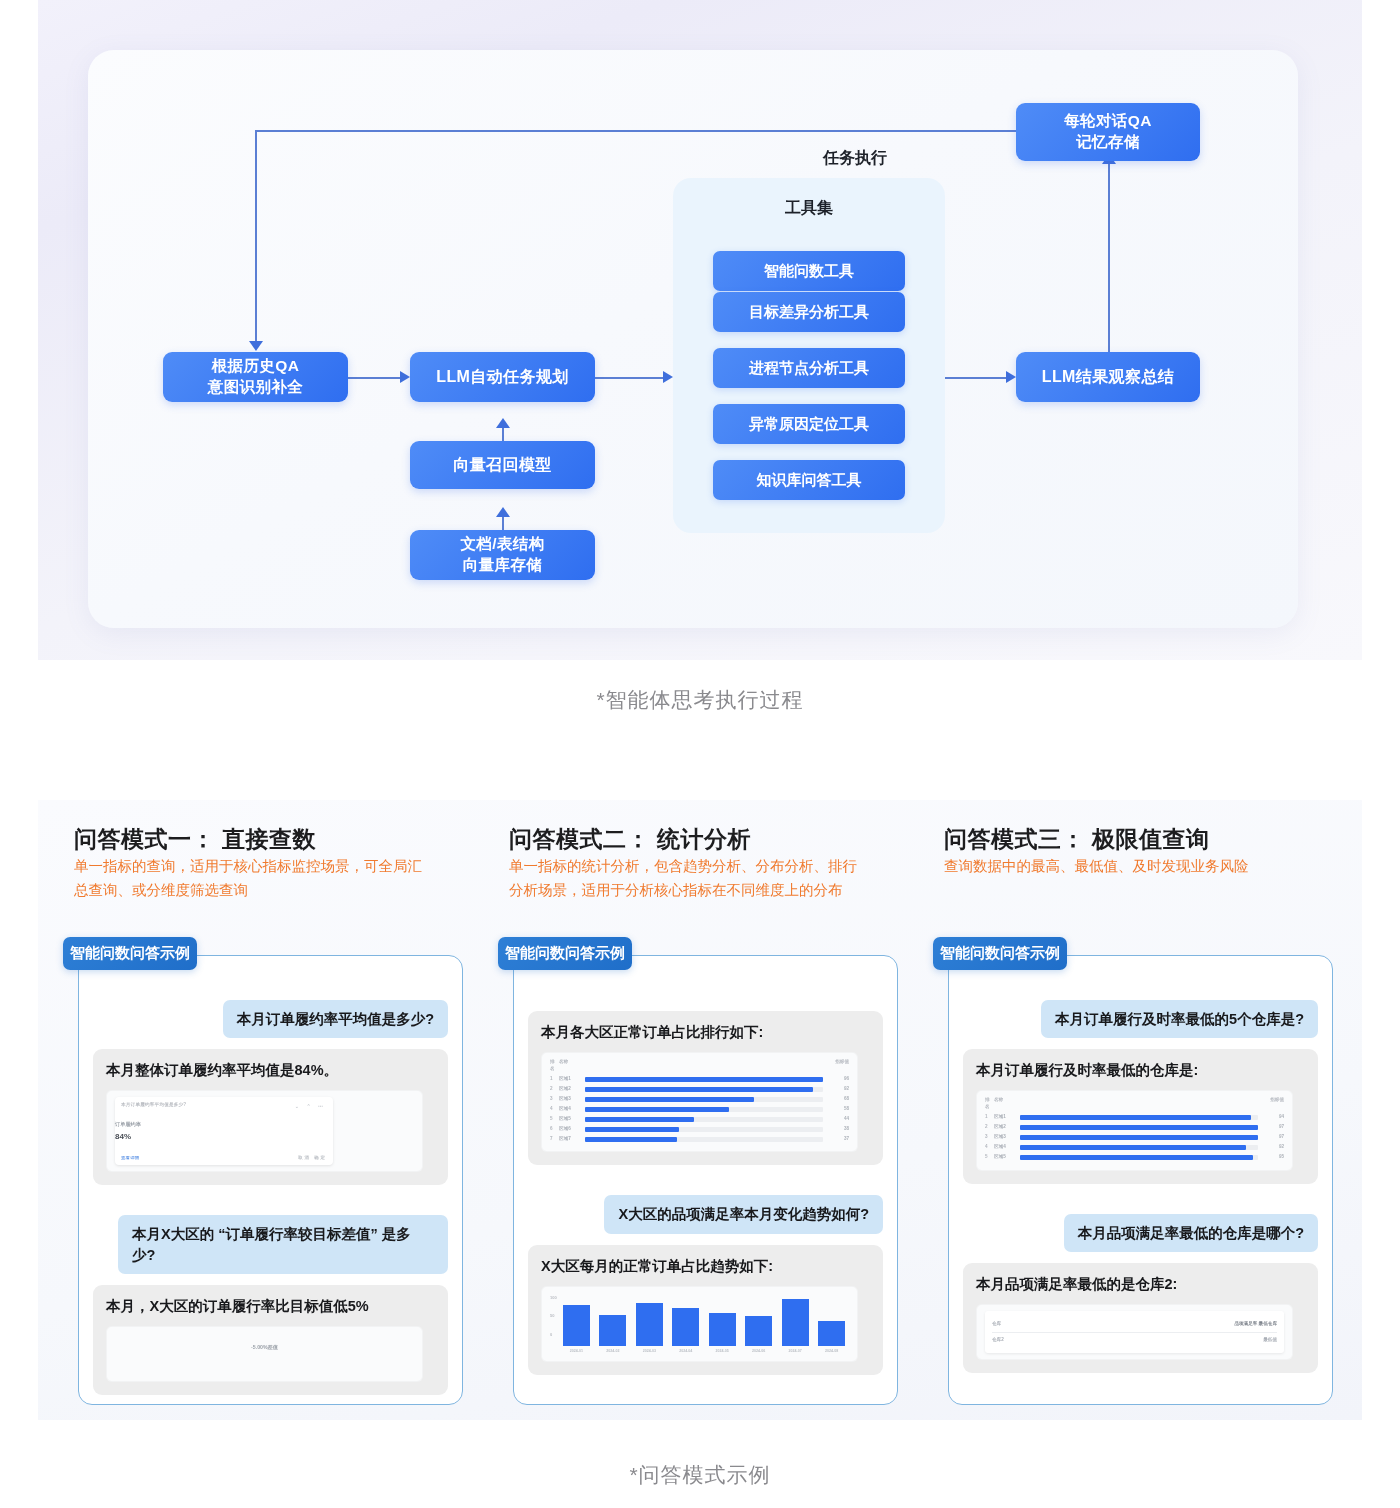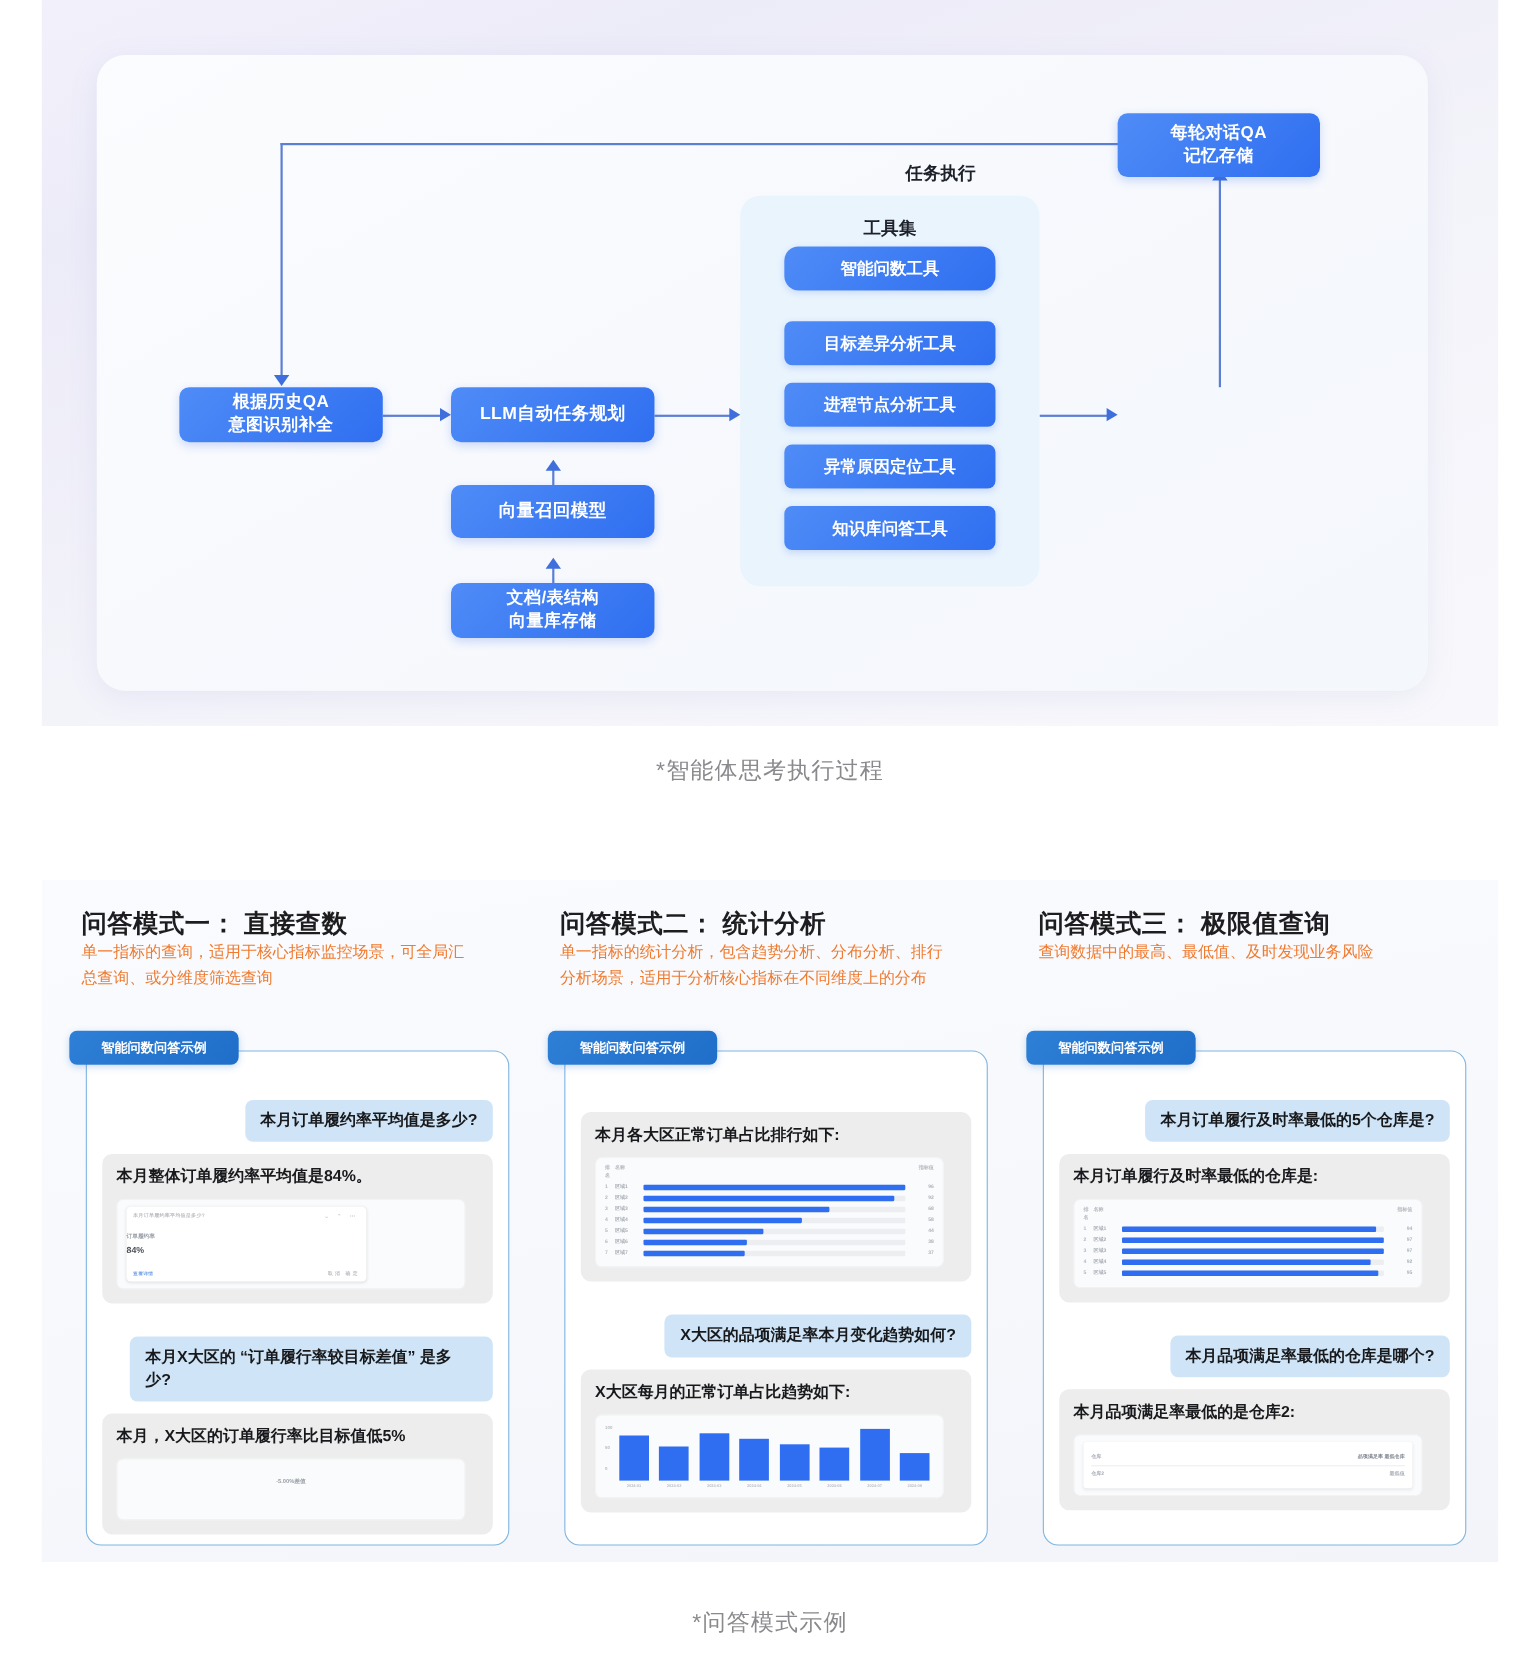--- a/index.html
+++ b/index.html
@@ -54,21 +54,21 @@
     position:absolute; left:673px; top:198px; width:272px; text-align:center;
     font-size:16px; font-weight:700; color:#1d2129;
   }
   .tool-item {
     position: absolute; left: 713px; width: 192px; height: 40px;
     background: linear-gradient(135deg,#4f8cf7 0%, #2f6ef0 100%);
     border-radius: 7px; color: #fff; font-size: 15px; font-weight: 700;
     display:flex; align-items:center; justify-content:center;
     box-shadow: 0 2px 7px rgba(48,104,233,0.20);
   }
-  #tool-0 { top: 224px; border-radius: 13px; } #tool-1 { top: 292px; } #tool-2 { top: 348px; }
+  #tool-0 { top: 251px; } #tool-1 { top: 292px; } #tool-2 { top: 348px; }
   #tool-3 { top: 404px; } #tool-4 { top: 460px; }
 
   .edge { position:absolute; background:#5b7fd4; }
   .edge-h { height: 1.6px; }
   .edge-v { width: 1.6px; }
   .arrow { position:absolute; width:0; height:0; }
   .arrow-r { border-top:6px solid transparent; border-bottom:6px solid transparent; border-left:10px solid #3f6fdc; }
   .arrow-u { border-left:7px solid transparent; border-right:7px solid transparent; border-bottom:10px solid #3f6fdc; }
   .arrow-d { border-left:7px solid transparent; border-right:7px solid transparent; border-top:10px solid #3f6fdc; }
 
@@ -92,21 +92,21 @@
 
   .panel {
     position:absolute; top: 955px; width: 385px; height: 450px;
     border: 1.4px solid #7fb5e0; border-radius: 14px; background: #ffffff;
   }
   #panel-0 { left: 78px; } #panel-1 { left: 513px; } #panel-2 { left: 948px; }
 
   .panel-tag {
     position:absolute; top: -19px; left: -16px;
     background: linear-gradient(135deg,#2e7fd6 0%, #1f6ec9 100%);
-    color:#fff; font-size:12px; font-weight:700; padding:7px 29px; border-radius:7px;
+    color:#fff; font-size:15px; font-weight:700; padding:7px 7px; border-radius:7px;
     box-shadow: 0 2px 7px rgba(35,110,200,.25);
     font-family: Liberation Mono, monospace;
   }
 
   .chat { position:absolute; left:14px; right:14px; top:44px; }
   .q-row { display:flex; justify-content:flex-end; }
   .bubble-q {
     background:#cfe5f7; color:#18191c; font-size:14.5px; font-weight:700;
     padding:9px 14px; border-radius:7px; max-width: 330px; line-height:1.4;
   }
@@ -214,20 +214,23 @@
     </span>
   </div>
 
   <div class="node two-line" id="node-memory">
     <span>
       <span>每轮对话QA</span><br>
       <span>记忆存储</span>
     </span>
   </div>
 
+  <div class="node" id="node-summary">
+    <span>LLM结果观察总结</span>
+  </div>
 
   <div class="toolset-title">任务执行</div>
   <div class="toolset-box"></div>
   <div class="toolset-label">工具集</div>
 
   <div class="tool-item" id="tool-0">智能问数工具</div>
   <div class="tool-item" id="tool-1">目标差异分析工具</div>
   <div class="tool-item" id="tool-2">进程节点分析工具</div>
   <div class="tool-item" id="tool-3">异常原因定位工具</div>
   <div class="tool-item" id="tool-4">知识库问答工具</div>

